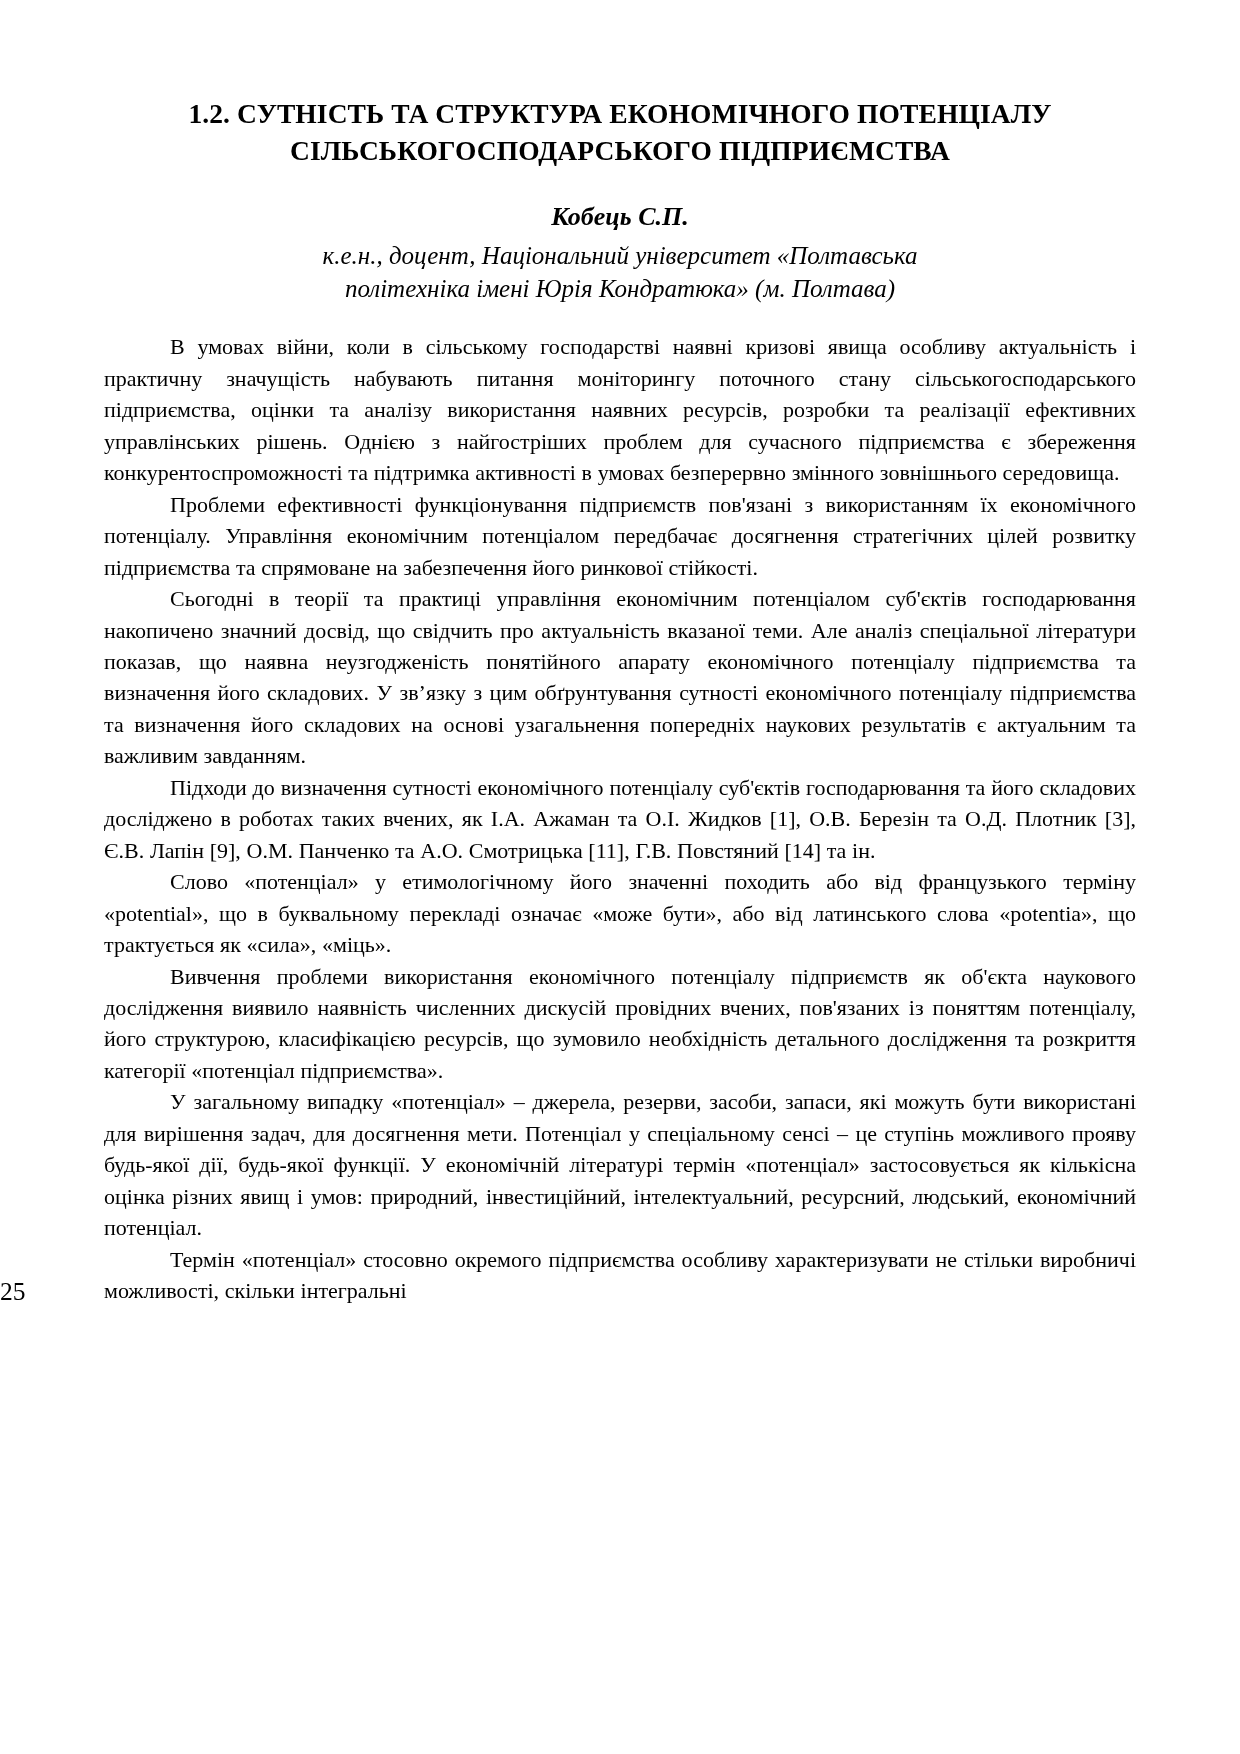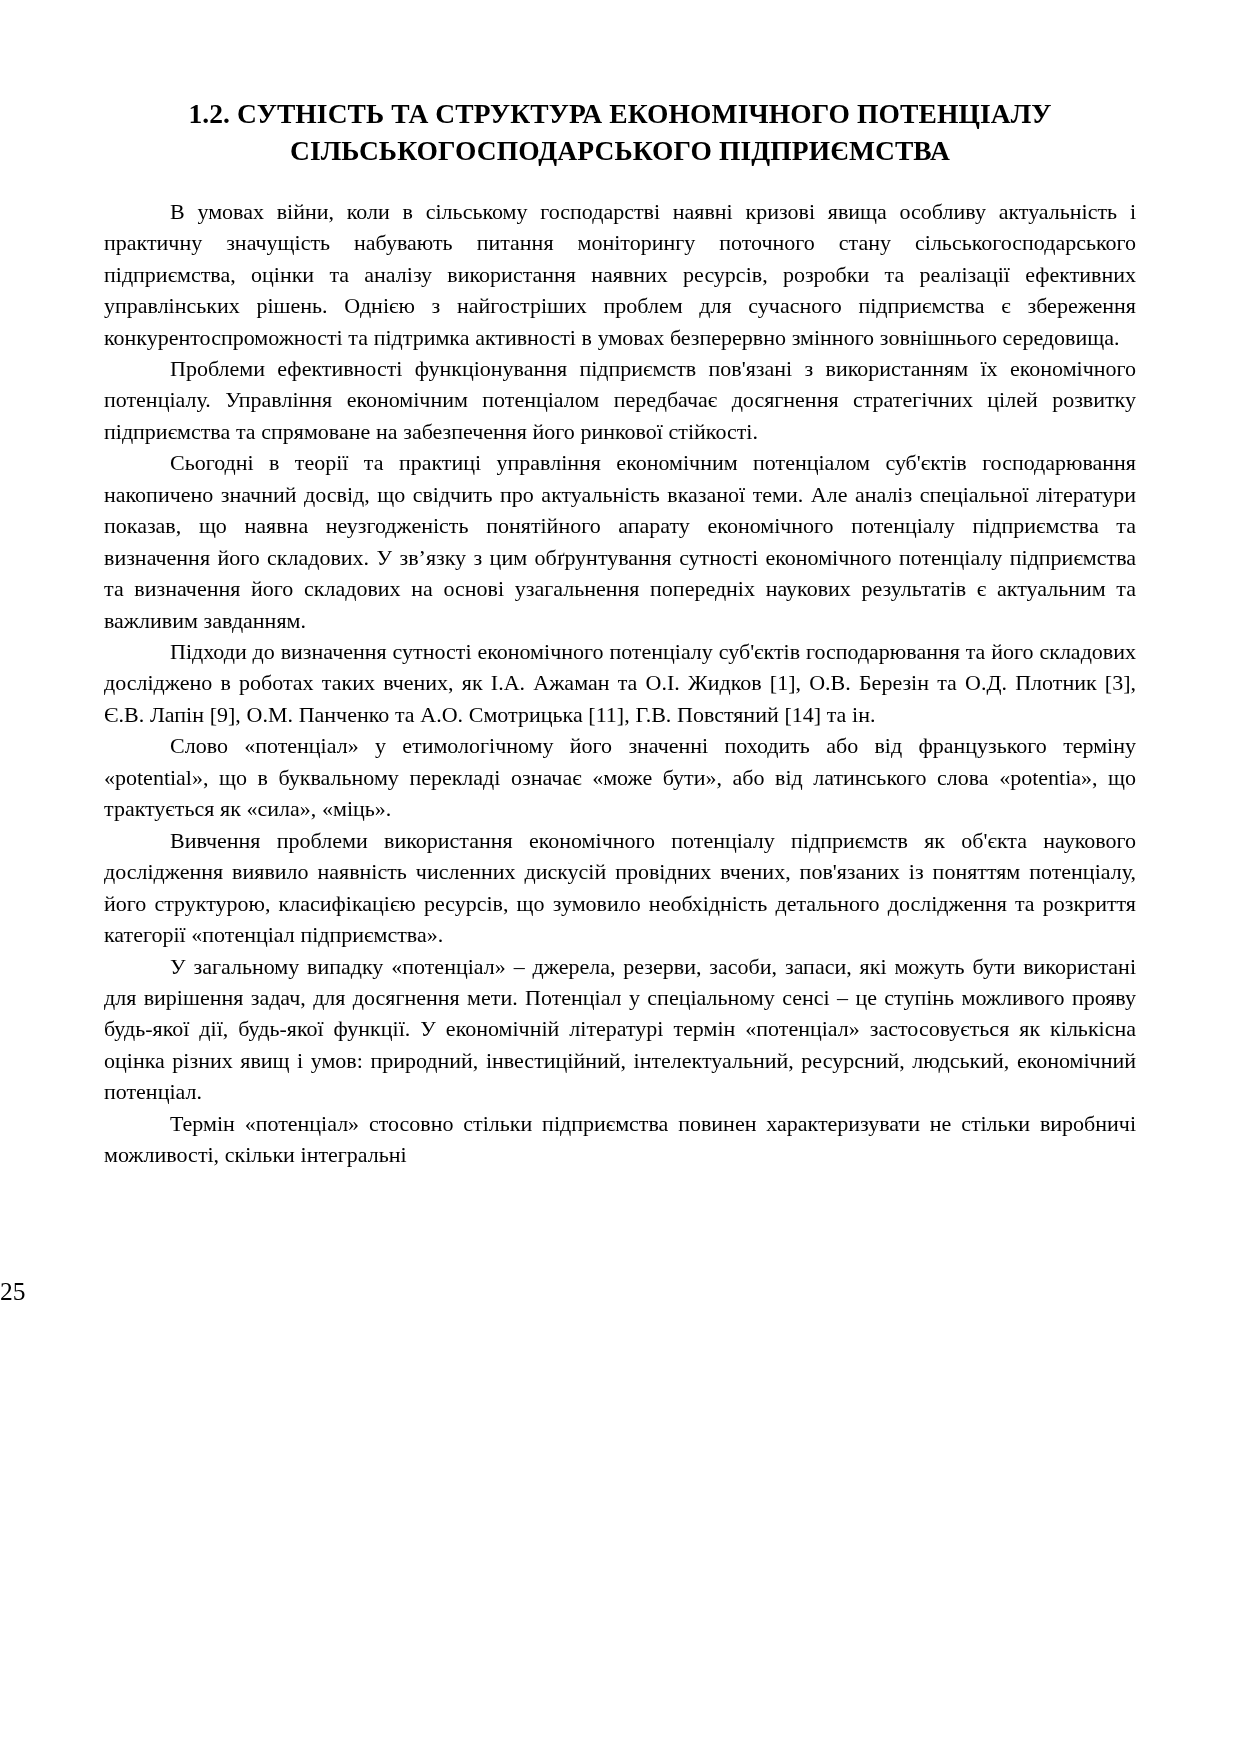--- a/index.html
+++ b/index.html
@@ -77,27 +77,34 @@
 </head>
 <body>
 
 <div class="page">
 
   <h1 class="doc-title">
     <span>1.2. СУТНІСТЬ ТА СТРУКТУРА ЕКОНОМІЧНОГО ПОТЕНЦІАЛУ</span>
     <span>СІЛЬСЬКОГОСПОДАРСЬКОГО ПІДПРИЄМСТВА</span>
   </h1>
 
+  <div class="author-block">
+    <div class="author-name">Кобець С.П.</div>
+    <div class="affiliation">
+      <span class="affiliation-line">к.е.н., доцент, Національний університет «Полтавська</span>
+      <span class="affiliation-line">політехніка імені Юрія Кондратюка» (м. Полтава)</span>
+    </div>
+  </div>
 
   <div class="body-text">
     <p class="para">В умовах війни, коли в сільському господарстві наявні кризові явища особливу актуальність і практичну значущість набувають питання моніторингу поточного стану сільськогосподарського підприємства, оцінки та аналізу використання наявних ресурсів, розробки та реалізації ефективних управлінських рішень. Однією з найгостріших проблем для сучасного підприємства є збереження конкурентоспроможності та підтримка активності в умовах безперервно змінного зовнішнього середовища.</p>
     <p class="para">Проблеми ефективності функціонування підприємств пов'язані з використанням їх економічного потенціалу. Управління економічним потенціалом передбачає досягнення стратегічних цілей розвитку підприємства та спрямоване на забезпечення його ринкової стійкості.</p>
     <p class="para">Сьогодні в теорії та практиці управління економічним потенціалом суб'єктів господарювання накопичено значний досвід, що свідчить про актуальність вказаної теми. Але аналіз спеціальної літератури показав, що наявна неузгодженість понятійного апарату економічного потенціалу підприємства та визначення його складових. У зв’язку з цим обґрунтування сутності економічного потенціалу підприємства та визначення його складових на основі узагальнення попередніх наукових результатів є актуальним та важливим завданням.</p>
     <p class="para">Підходи до визначення сутності економічного потенціалу суб'єктів господарювання та його складових досліджено в роботах таких вчених, як І.А. Ажаман та О.І. Жидков [1], О.В. Березін та О.Д. Плотник [3], Є.В. Лапін [9], О.М. Панченко та А.О. Смотрицька [11], Г.В. Повстяний [14] та ін.</p>
     <p class="para">Слово «потенціал» у етимологічному його значенні походить або від французького терміну «potential», що в буквальному перекладі означає «може бути», або від латинського слова «potentia», що трактується як «сила», «міць».</p>
     <p class="para">Вивчення проблеми використання економічного потенціалу підприємств як об'єкта наукового дослідження виявило наявність численних дискусій провідних вчених, пов'язаних із поняттям потенціалу, його структурою, класифікацією ресурсів, що зумовило необхідність детального дослідження та розкриття категорії «потенціал підприємства».</p>
     <p class="para">У загальному випадку «потенціал» – джерела, резерви, засоби, запаси, які можуть бути використані для вирішення задач, для досягнення мети. Потенціал у спеціальному сенсі – це ступінь можливого прояву будь-якої дії, будь-якої функції. У економічній літературі термін «потенціал» застосовується як кількісна оцінка різних явищ і умов: природний, інвестиційний, інтелектуальний, ресурсний, людський, економічний потенціал.</p>
-    <p class="para">Термін «потенціал» стосовно стільки підприємства повинен характеризувати не стільки виробничі можливості, скільки інтегральні</p>
+    <p class="para">Термін «потенціал» стосовно окремого підприємства особливу характеризувати не стільки виробничі можливості, скільки інтегральні</p>
   </div>
 
   <div class="page-number">25</div>
 
 </div>
 
 </body></html>

